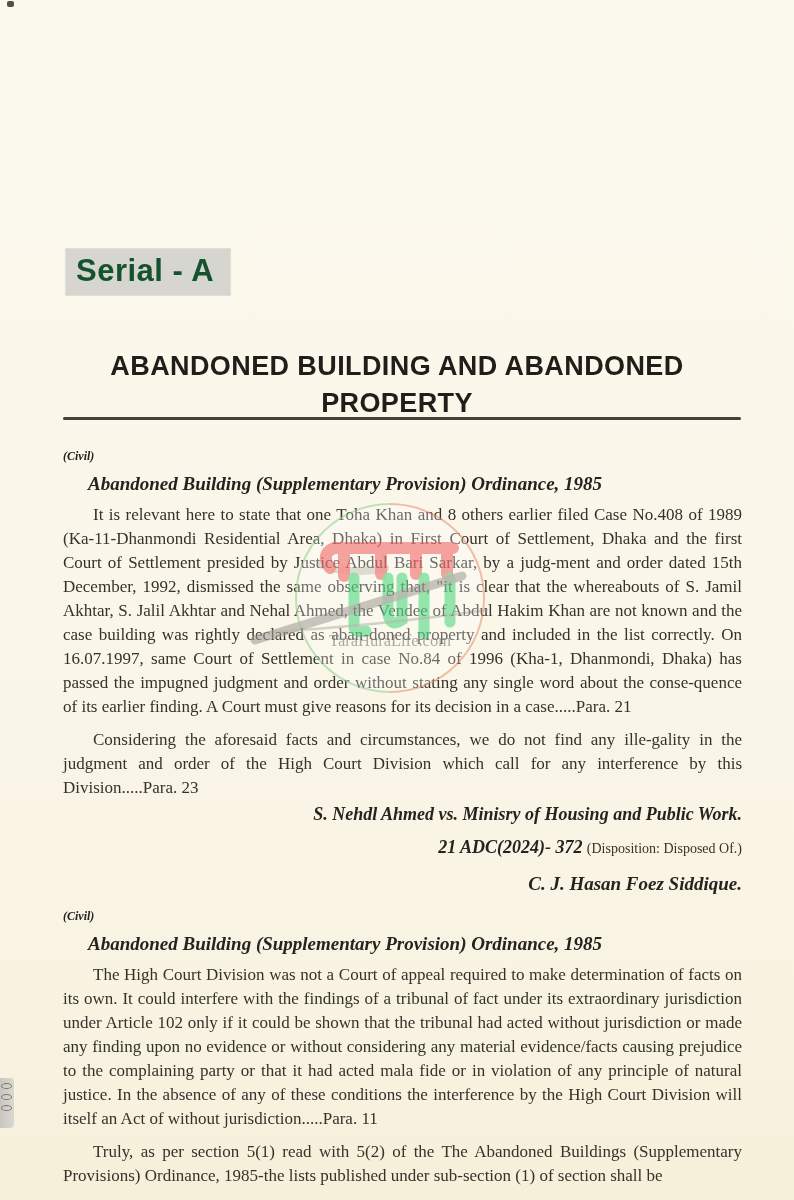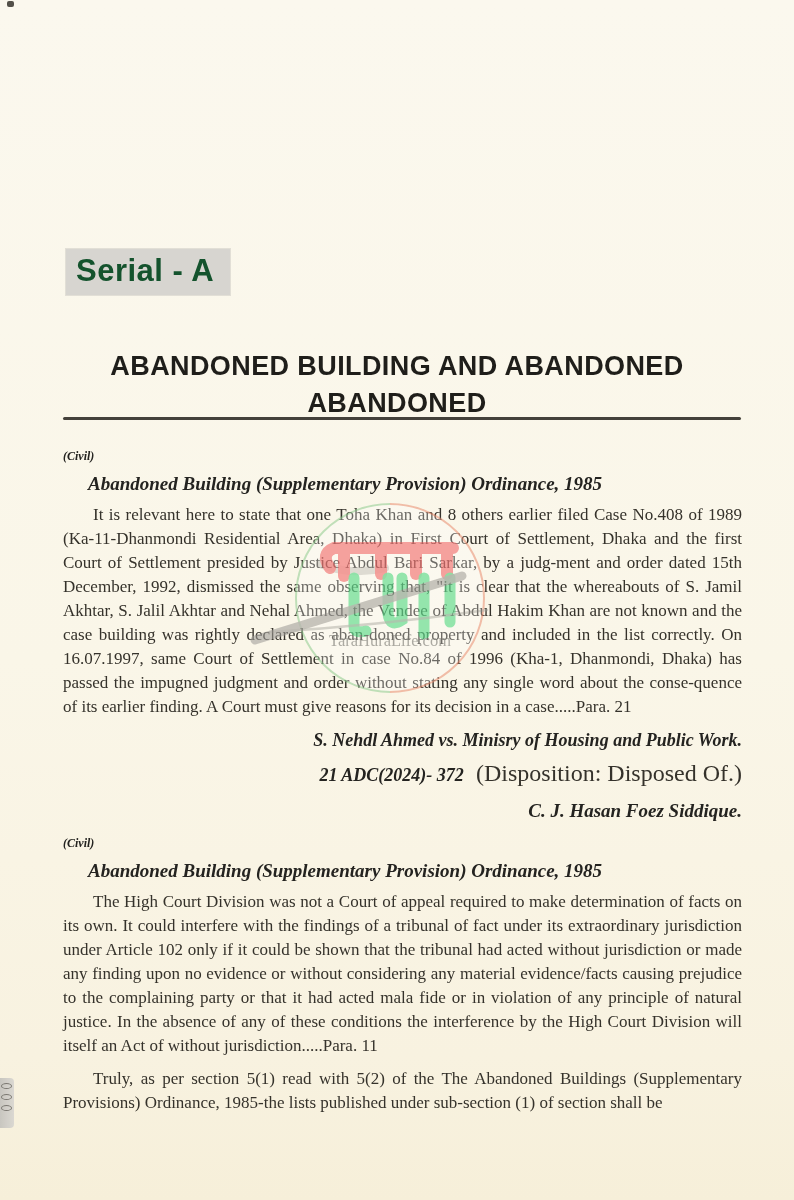--- a/index.html
+++ b/index.html
@@ -50,21 +50,21 @@
   .case-block{margin-left:32px;text-align:right;}
   .case-name{
     font-weight:bold;font-style:italic;font-size:18px;line-height:25px;
     margin:2px 0 8px 0;color:#242320;
   }
   .citation-row{margin:0 0 10px 0;line-height:25px;}
   .citation{
     display:inline-block;width:235px;
     font-weight:bold;font-style:italic;font-size:18px;color:#242320;
   }
-  .disposition{font-size:24px;color:#35322b;margin-left:8px;}
+  .disposition{font-size:14px;color:#35322b;}
   .judge{
     font-weight:bold;font-style:italic;font-size:19px;line-height:25px;
     margin:4px 0 8px 0;color:#242320;
   }
   .sec2-civil{margin-top:8px;}
   .watermark{
     position:absolute;left:250px;top:476px;width:300px;height:265px;
     pointer-events:none;opacity:.72;
   }
   .binding-artifact{
@@ -82,31 +82,32 @@
 <body>
 
 <div class="page">
 
   <div class="speck"></div>
 
   <div class="serial">Serial - A</div>
 
   <div class="title">
     <div>ABANDONED BUILDING AND ABANDONED</div>
-    <div>ABANDONED</div>
+    <div>PROPERTY</div>
   </div>
 
   <div class="title-rule"></div>
 
   <div class="content">
 
     <div class="civil">(Civil)</div>
     <div class="ordinance">Abandoned Building (Supplementary Provision) Ordinance, 1985</div>
 
     <p class="body-para">It is relevant here to state that one Toha Khan and 8 others earlier filed Case No.408 of 1989 (Ka-11-Dhanmondi Residential Area, Dhaka) in First Court of Settlement, Dhaka and the first Court of Settlement presided by Justice Abdul Bari Sarkar, by a judg-ment and order dated 15th December, 1992, dismissed the same observing that, "it is clear that the whereabouts of S. Jamil Akhtar, S. Jalil Akhtar and Nehal Ahmed, the Vendee of Abdul Hakim Khan are not known and the case building was rightly declared as aban-doned property and included in the list correctly. On 16.07.1997, same Court of Settlement in case No.84 of 1996 (Kha-1, Dhanmondi, Dhaka) has passed the impugned judgment and order without stating any single word about the conse-quence of its earlier finding. A Court must give reasons for its decision in a case.....Para. 21</p>
+    <p class="body-para tight">Considering the aforesaid facts and circumstances, we do not find any ille-gality in the judgment and order of the High Court Division which call for any interference by this Division.....Para. 23</p>
 
     <div class="case-block">
       <div class="case-name">S. Nehdl Ahmed vs. Minisry of Housing and Public Work.</div>
       <div class="citation-row">
         <span class="citation">21 ADC(2024)- 372</span>
         <span class="disposition">(Disposition:  Disposed Of.)</span>
       </div>
       <div class="judge">C. J. Hasan Foez Siddique.</div>
     </div>
 

